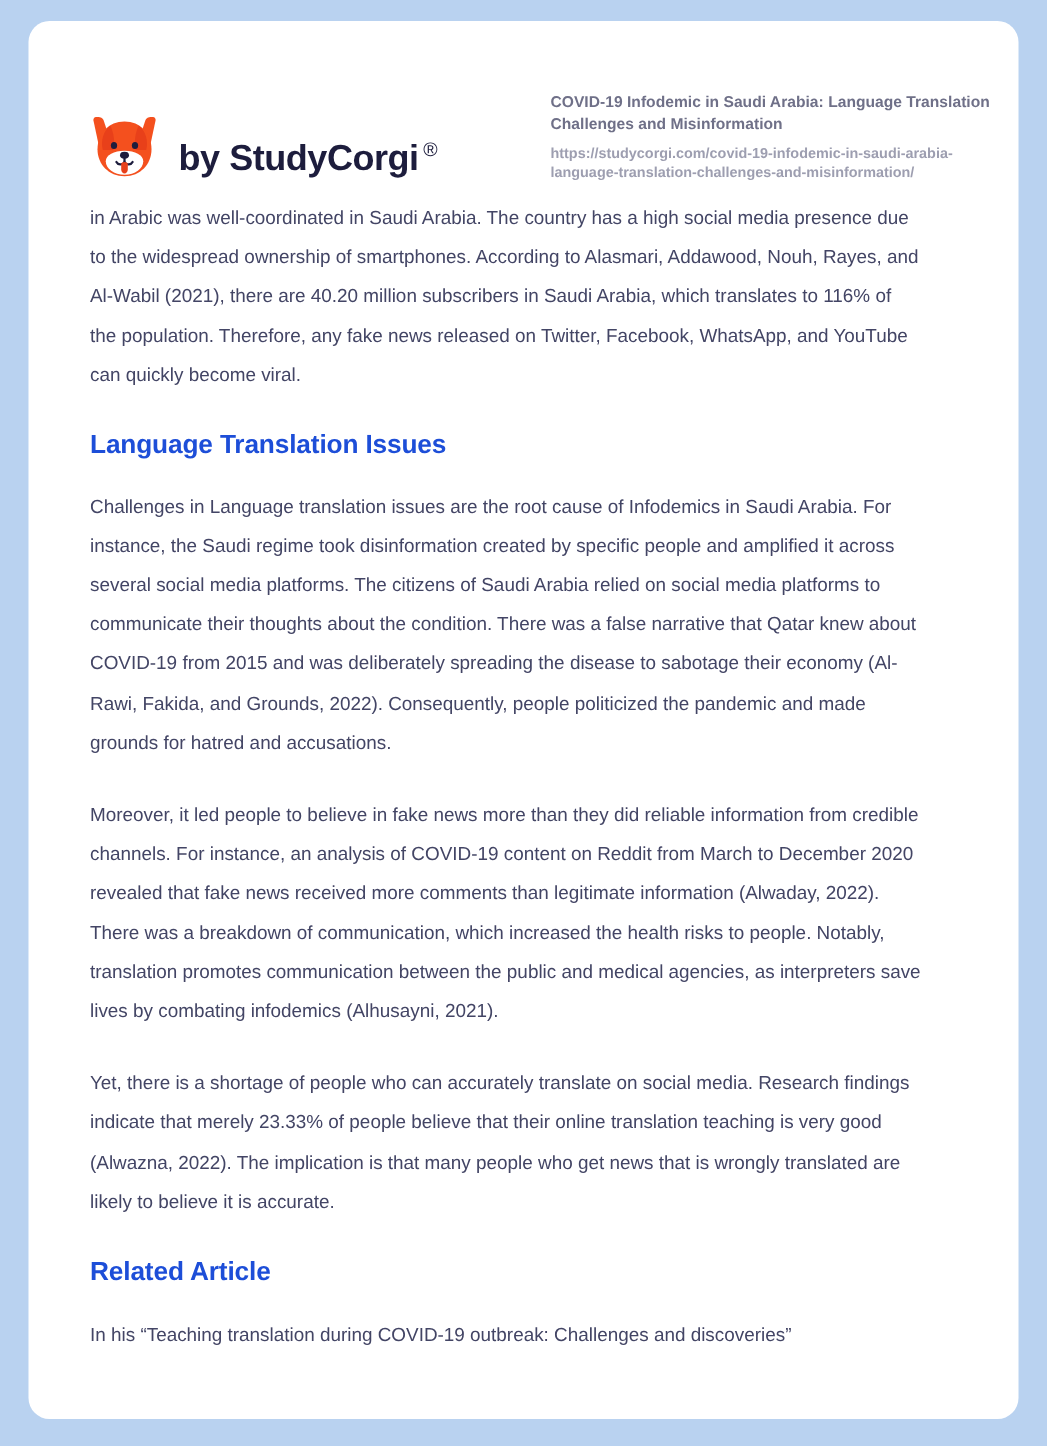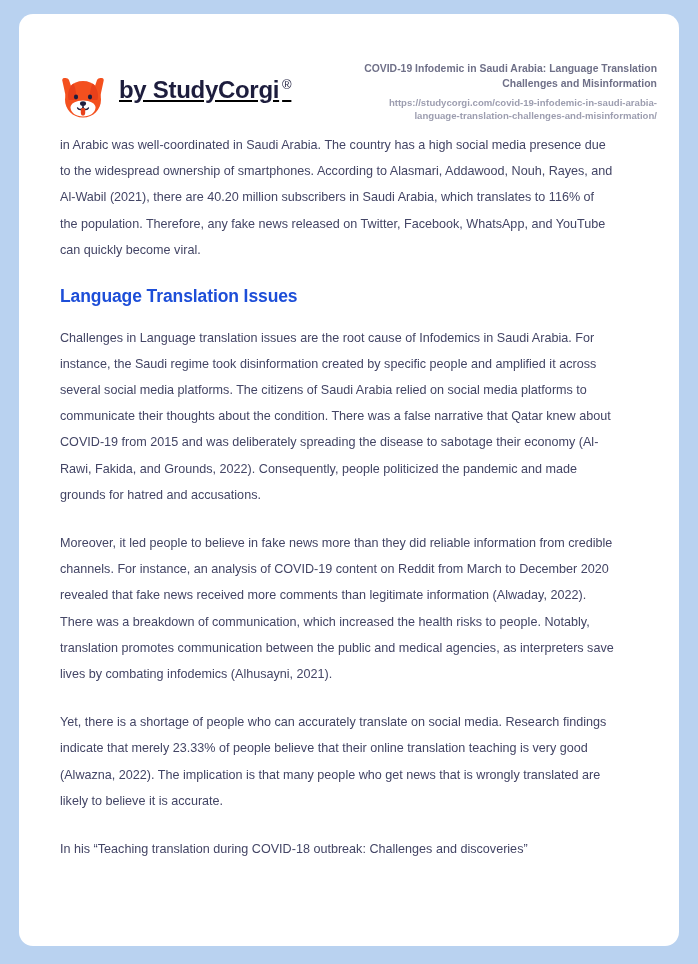--- a/index.html
+++ b/index.html
@@ -27,22 +27,21 @@
   
   .doc-header {
     position: relative;
     height: 118px;
   }
   .brand-block {
     position: absolute;
     left: 41px;
     top: 62px;
     display: flex;
-    align-items: flex-start;
-    text-decoration: underline;
+    align-items: flex-end;
   }
   .corgi-logo {
     width: 46px;
     height: 44px;
     display: block;
   }
   .brand-wordmark {
     margin-left: 13px;
     font-size: 24px;
     font-weight: bold;
@@ -52,24 +51,23 @@
     position: relative;
   }
   .brand-reg {
     font-size: 13px;
     vertical-align: super;
     font-weight: normal;
     margin-left: 3px;
   }
   .header-meta {
     position: absolute;
-    right: 22px;
+    right: 12px;
     top: 48px;
     width: 300px;
-    text-align: right;
   }
   .doc-title {
     font-size: 10.4px;
     font-weight: bold;
     color: #6f7088;
     line-height: 1.42;
     letter-spacing: 0.02px;
     margin: 0;
   }
   .doc-url {
@@ -147,18 +145,19 @@
     <p class="para first">in Arabic was well-coordinated in Saudi Arabia. The country has a high social media presence due to the widespread ownership of smartphones. According to Alasmari, Addawood, Nouh, Rayes, and Al-Wabil (2021), there are 40.20 million subscribers in Saudi Arabia, which translates to 116% of the population. Therefore, any fake news released on Twitter, Facebook, WhatsApp, and YouTube can quickly become viral.</p>
 
     <h2 class="section-heading">Language Translation Issues</h2>
 
     <p class="para">Challenges in Language translation issues are the root cause of Infodemics in Saudi Arabia. For instance, the Saudi regime took disinformation created by specific people and amplified it across several social media platforms. The citizens of Saudi Arabia relied on social media platforms to communicate their thoughts about the condition. There was a false narrative that Qatar knew about COVID-19 from 2015 and was deliberately spreading the disease to sabotage their economy (Al-Rawi, Fakida, and Grounds, 2022). Consequently, people politicized the pandemic and made grounds for hatred and accusations.</p>
 
     <p class="para">Moreover, it led people to believe in fake news more than they did reliable information from credible channels. For instance, an analysis of COVID-19 content on Reddit from March to December 2020 revealed that fake news received more comments than legitimate information (Alwaday, 2022). There was a breakdown of communication, which increased the health risks to people. Notably, translation promotes communication between the public and medical agencies, as interpreters save lives by combating infodemics (Alhusayni, 2021).</p>
 
     <p class="para">Yet, there is a shortage of people who can accurately translate on social media. Research findings indicate that merely 23.33% of people believe that their online translation teaching is very good (Alwazna, 2022). The implication is that many people who get news that is wrongly translated are likely to believe it is accurate.</p>
 
+    <h2 class="section-heading heading-related">Related Article</h2>
 
-    <p class="para">In his “Teaching translation during COVID-18 outbreak: Challenges and discoveries”</p>
+    <p class="para">In his “Teaching translation during COVID-19 outbreak: Challenges and discoveries”</p>
 
   </div>
 
 </div>
 
 </body></html>

